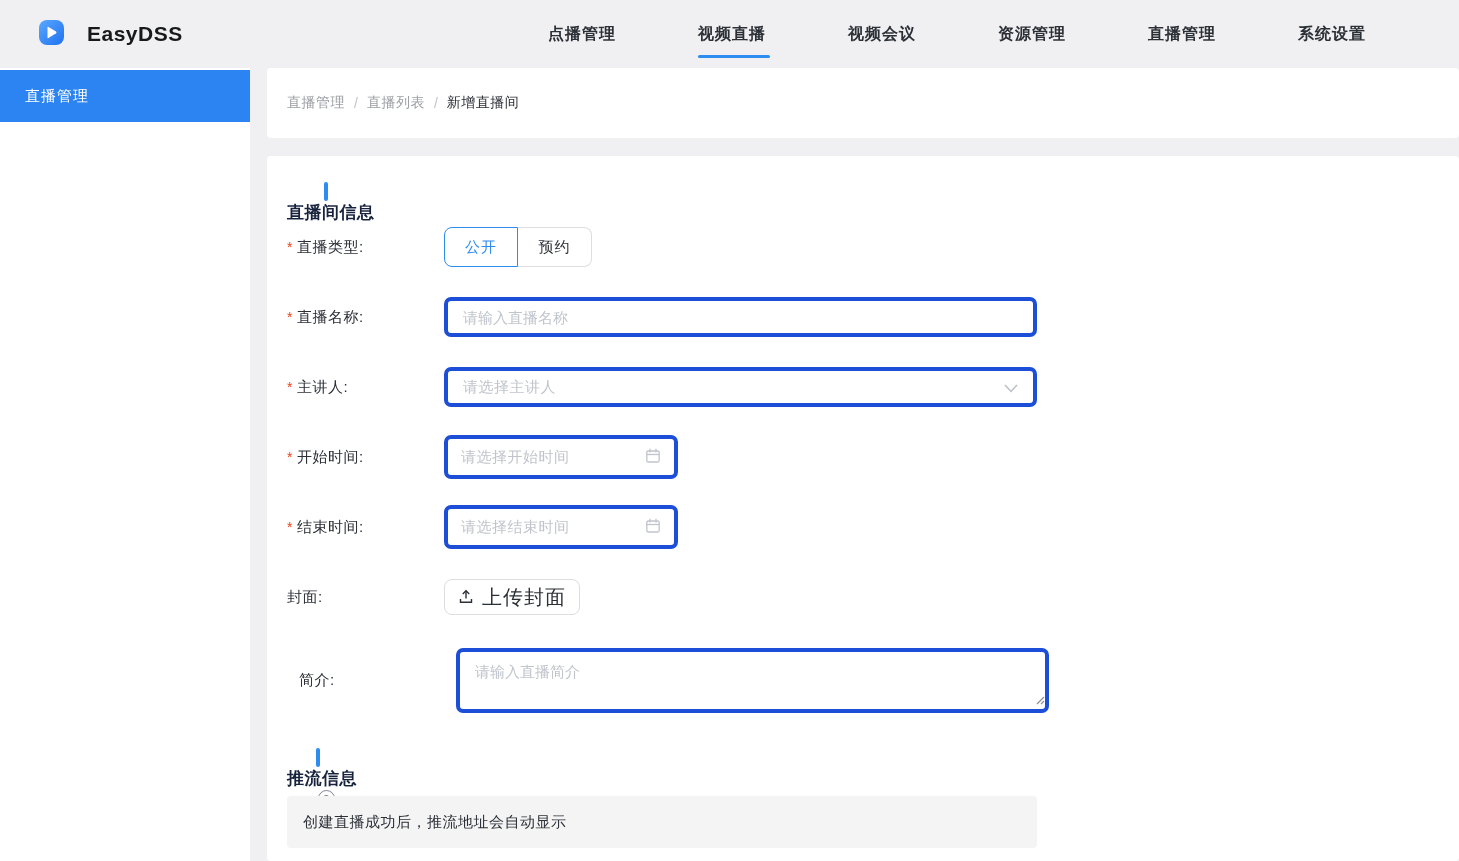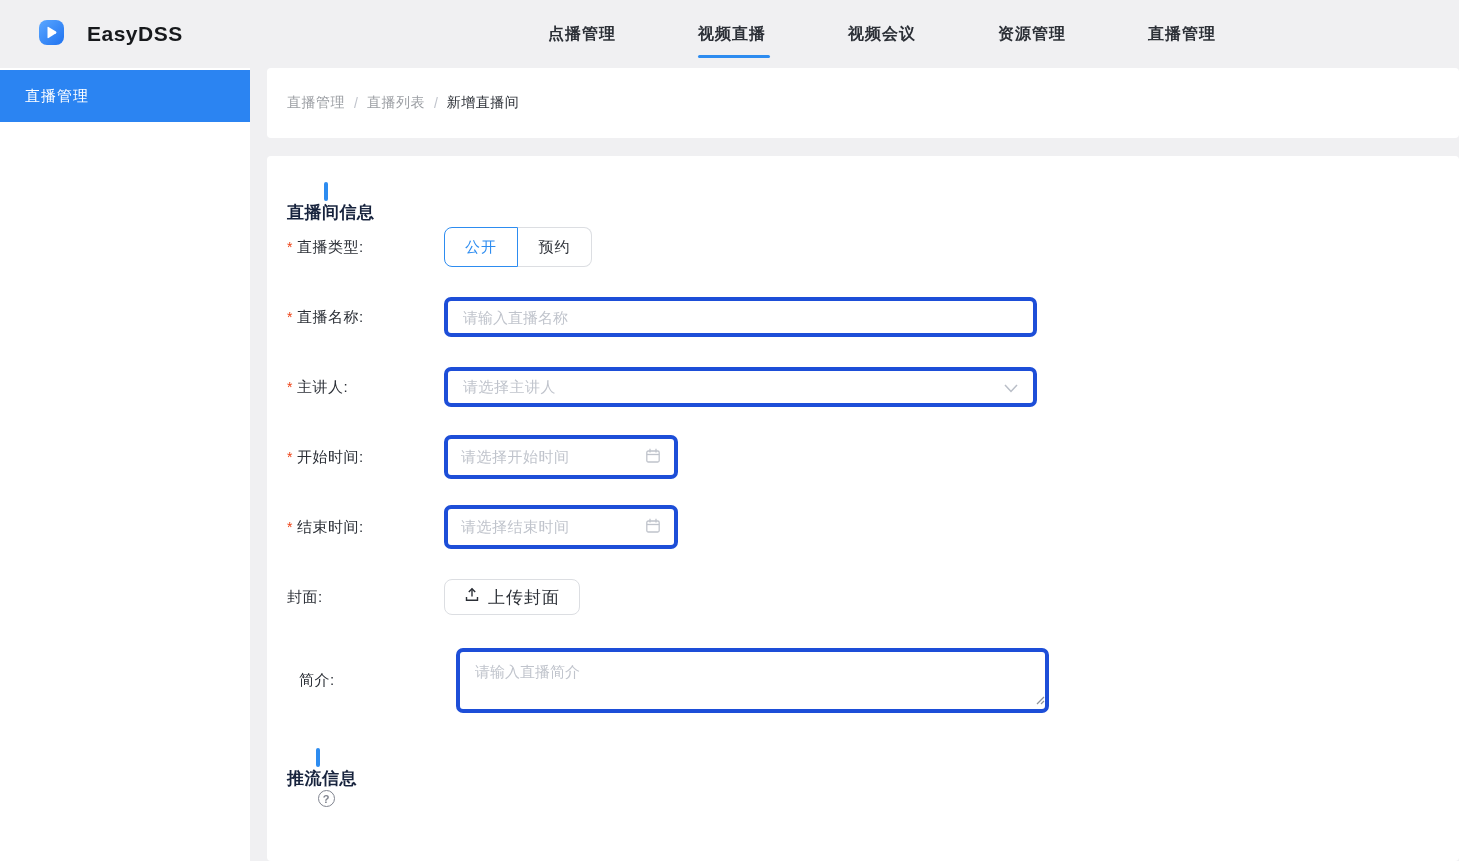--- a/index.html
+++ b/index.html
@@ -79,21 +79,21 @@
 
   .select-box { width:593px; height:40px; display:flex; align-items:center; padding:0 15px;
     justify-content:space-between; cursor:pointer;text-align:right; }
   .date-box { width:234px; height:40px; display:flex; align-items:center; padding:18px 13px;
     justify-content:space-between; cursor:pointer; }
   .placeholder-text { color:#c0c4cc; letter-spacing:.5px; }
 
   .upload-btn {
     width:136px; height:36px; border:1px solid #dcdee2; border-radius:8px; background:#fff;
     display:flex; align-items:center; justify-content:center; gap:8px;
-    font-size:17px; color:#2b2f36; cursor:pointer; letter-spacing:1px;
+    font-size:20px; color:#2b2f36; cursor:pointer; letter-spacing:1px;
   }
 
   .textarea-wrap { position:relative; width:593px; height:65px; }
   .textarea-box {
     width:593px; height:65px; padding:11px 15px; resize:none; outline:none;
     font-family:"Liberation Sans","DejaVu Sans",sans-serif;
   }
   .textarea-box::placeholder { color:#c0c4cc; }
   .resize-handle { position:absolute; right:4px; bottom:4px; pointer-events:none; }
 
@@ -143,20 +143,23 @@
       </div>
     <div class="nav-item">
         <span>视频会议</span>
       </div>
     <div class="nav-item">
         <span>资源管理</span>
       </div>
     <div class="nav-item">
         <span>直播管理</span>
       </div>
+    <div class="nav-item">
+        <span>系统设置</span>
+      </div>
   </div>
 </div>
 
 <div class="sidebar">
   <div class="sidebar-item">直播管理</div>
 </div>
 
 <div class="breadcrumb-bar">
   <span class="crumb">直播管理</span>
   <span class="crumb-sep">/</span>
@@ -272,14 +275,17 @@
       </span>
     </div>
   </div>
 
   <div class="section-title title-push">
     <span class="section-bar"></span>
     <span class="section-text">推流信息</span>
     <span class="help-icon">?</span>
   </div>
 
+  <div class="info-box">
+    <span>创建直播成功后，推流地址会自动显示</span>
+  </div>
 
 </div>
 
 </body></html>

